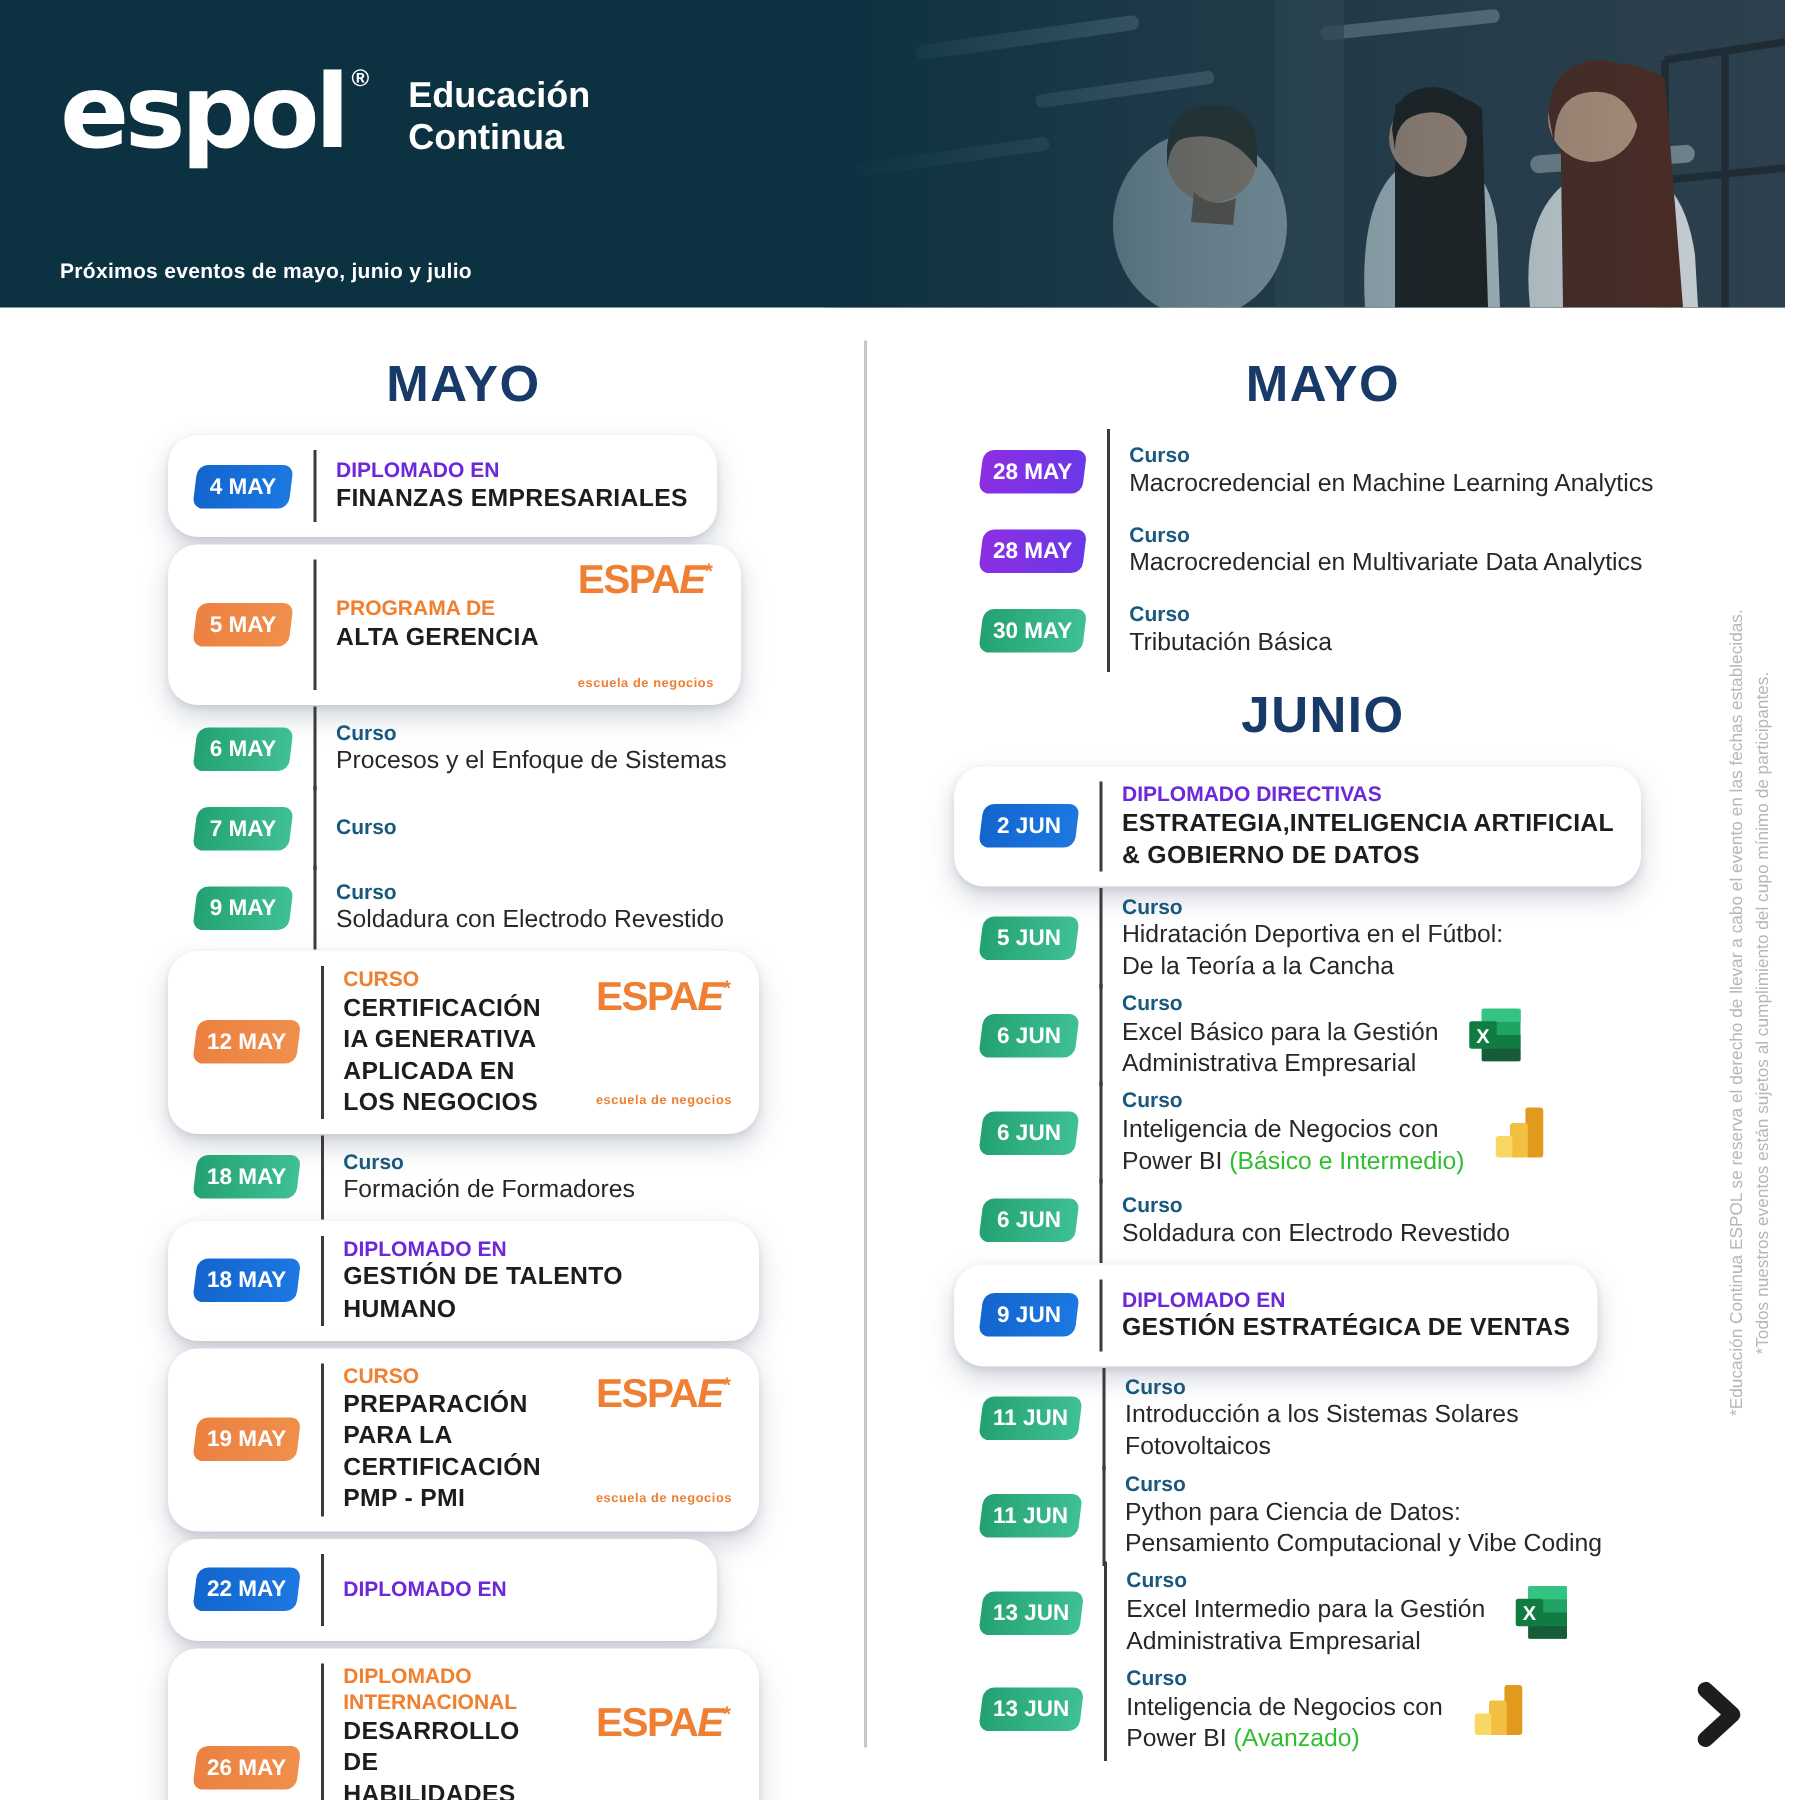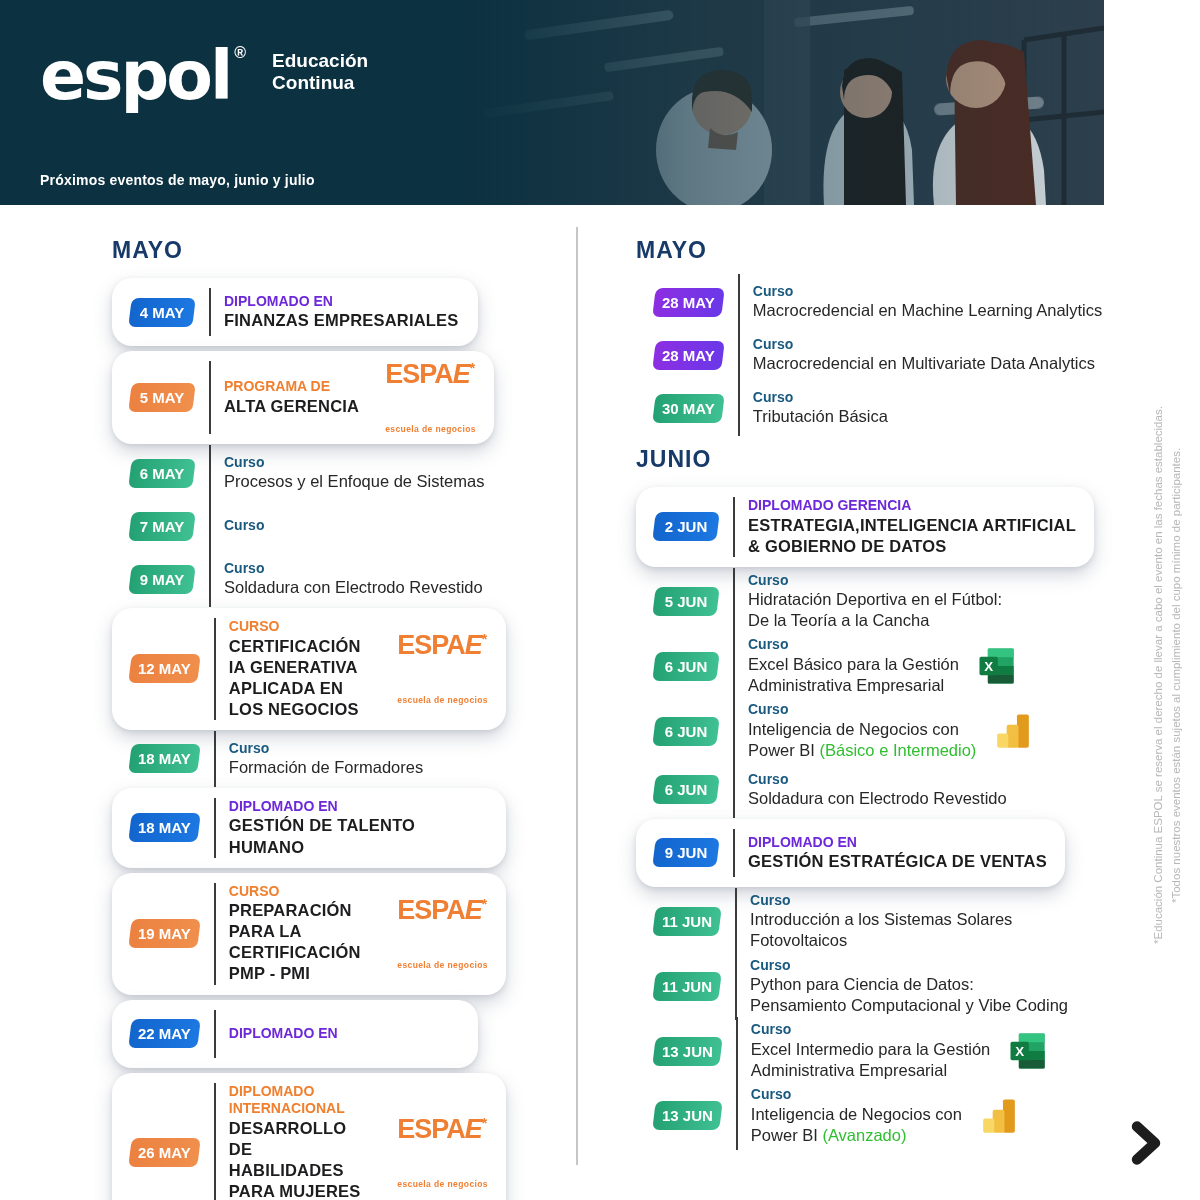--- a/index.html
+++ b/index.html
@@ -3,45 +3,45 @@
 <meta charset="utf-8">
 <style>
   html,body{margin:0;padding:0;}
   body{
     width:1200px;height:1200px;position:relative;overflow:hidden;
     background:#ffffff;font-family:"Liberation Sans","DejaVu Sans",sans-serif;
     -webkit-font-smoothing:antialiased;
   }
   
   .header{
-    position:absolute;top:0;left:0;width:1104px;height:205px;
+    position:absolute;top:0;left:0;width:1190px;height:205px;
     background:#0c3140;overflow:hidden;
   }
   .header-photo{position:absolute;top:0;right:0;width:640px;height:205px;}
   .header-inner{position:absolute;top:0;left:0;width:100%;height:100%;}
   .logo-row{position:absolute;left:40px;top:42px;display:flex;align-items:flex-start;}
   .logo-text{
     color:#fff;font-size:68px;font-weight:700;letter-spacing:-3px;line-height:1;
     font-family:"DejaVu Sans","Liberation Sans",sans-serif;
   }
   .logo-reg{color:#fff;font-size:16px;font-weight:700;margin-left:4px;margin-top:2px;}
   .brand{
-    margin-left:26px;margin-top:8px;color:#fff;font-size:19px;font-weight:700;line-height:1.18;
+    margin-left:26px;margin-top:8px;color:#fff;font-size:24px;font-weight:700;line-height:1.18;
   }
   .header-subtitle{
     position:absolute;left:40px;top:172px;color:#fff;font-size:14px;font-weight:700;letter-spacing:.2px;
   }
   
   .main{position:absolute;top:205px;left:0;width:1200px;height:995px;display:flex;}
   .col{box-sizing:border-box;}
   .col-left{width:576px;padding:18px 70px 0 112px;}
   .col-right{width:560px;padding:18px 10px 0 58px;}
   .v-divider{width:2px;background:#c4c6c8;margin-top:22px;height:938px;}
   .section-heading{
-    color:#173a68;font-size:23px;font-weight:800;letter-spacing:1px;
+    text-align:center;color:#173a68;font-size:34px;font-weight:800;letter-spacing:1px;
     margin:14px 0 14px 0;
   }
   
   .event{display:flex;align-items:center;margin:5px 0 5px 18px;min-height:48px;}
   .event.card{
     margin-left:0;padding:10px 18px 10px 18px;background:#fff;border-radius:20px;
     box-shadow:0 8px 18px rgba(110,120,140,.30), 0 2px 5px rgba(110,120,140,.18);
     width:fit-content;min-width:330px;
   }
   .badge{position:relative;min-width:64px;height:29px;display:flex;align-items:center;justify-content:center;flex:0 0 auto;}
@@ -59,21 +59,21 @@
   .elabel.blue{color:#6d28d9;}
   .elabel.orange{color:#f07f2e;}
   .etitle{font-size:16.5px;color:#272727;line-height:1.28;}
   .event.card .etitle{font-weight:800;color:#1d1d1f;letter-spacing:.2px;}
   .etitle .green{color:#2fbe2f;font-weight:400;}
   
   .espae{display:flex;flex-direction:column;align-items:flex-start;margin-left:26px;flex:0 0 auto;gap:36px;}
   .espae-main{color:#ef7f33;font-size:27px;font-weight:800;letter-spacing:-1px;line-height:1;}
   .espae-main .it{font-style:italic;}
   .espae-star{font-size:14px;vertical-align:top;}
-  .espae-sub{color:#ef7f33;font-size:8.5px;font-weight:700;letter-spacing:.4px;margin-top:0;}
+  .espae-sub{color:#ef7f33;font-size:8.5px;font-weight:700;letter-spacing:.4px;margin-top:14px;}
   .row-icon{margin-left:18px;flex:0 0 auto;display:flex;align-items:center;}
   
   .side-note{
     position:absolute;right:14px;top:330px;height:690px;
     writing-mode:vertical-lr;transform:rotate(180deg);
     color:#b7b7b7;font-size:11.5px;line-height:1.55;text-align:center;
   }
   
   .next-arrow{position:absolute;right:36px;bottom:32px;cursor:pointer;}
 </style>
@@ -305,21 +305,21 @@
           <div class="etitle">Tributación Básica</div>
         </div>
       </div>
       <div class="section-heading">JUNIO</div>
       <div class="event card">
         <span class="badge badge-blue">
           <span>2 JUN</span>
         </span>
         <span class="vline"></span>
         <div class="etext">
-          <div class="elabel blue">DIPLOMADO GERENCIA</div>
+          <div class="elabel blue">DIPLOMADO DIRECTIVAS</div>
           <div class="etitle">ESTRATEGIA,INTELIGENCIA ARTIFICIAL<br>&amp; GOBIERNO DE DATOS</div>
         </div>
       </div>
       <div class="event">
         <span class="badge badge-green">
           <span>5 JUN</span>
         </span>
         <span class="vline"></span>
         <div class="etext">
           <div class="elabel navy">Curso</div>

